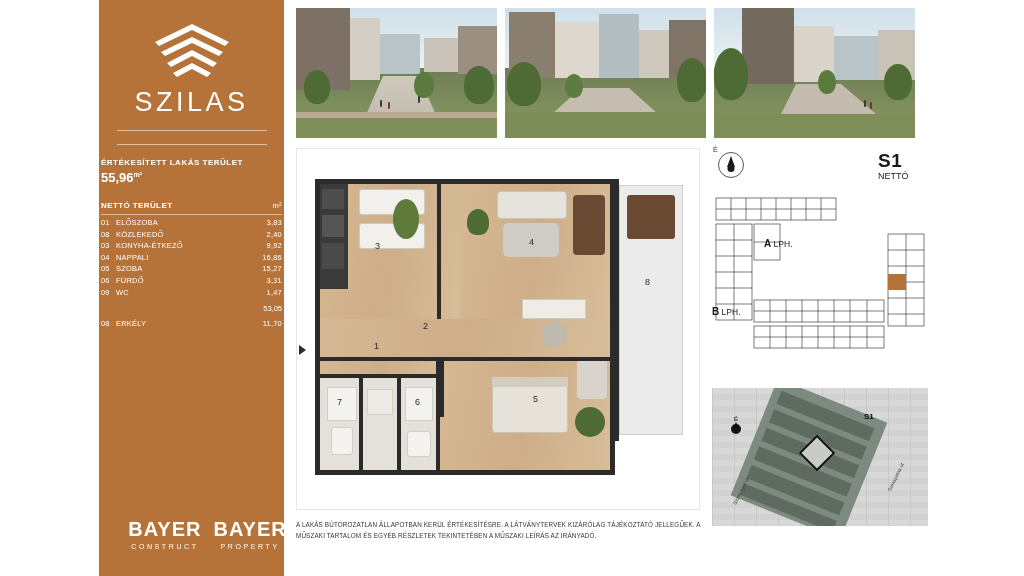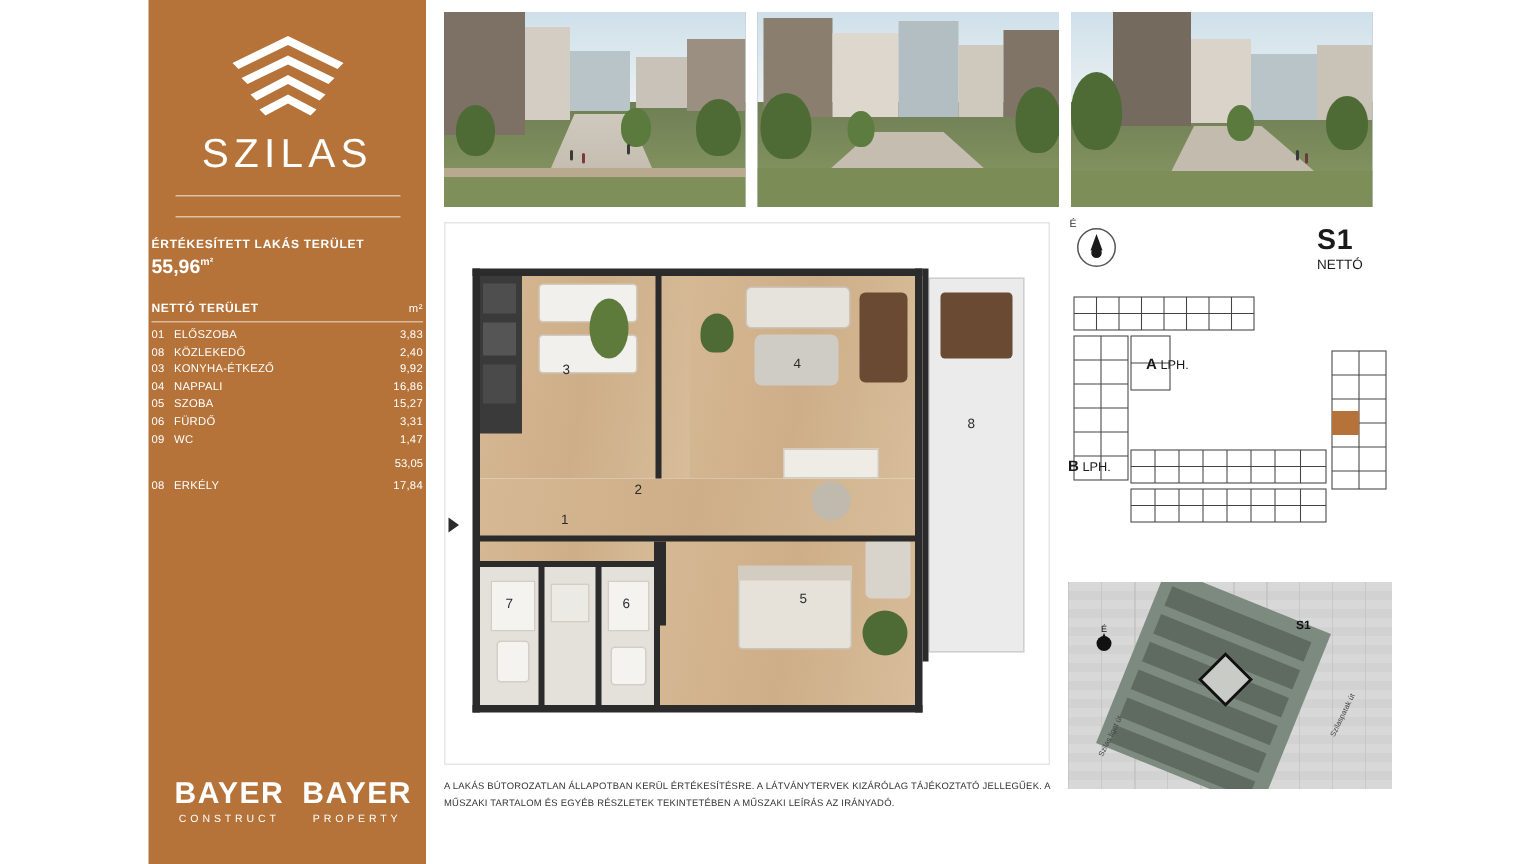--- a/index.html
+++ b/index.html
@@ -92,21 +92,21 @@
 
   .sum-row {
     display: flex; justify-content: flex-end;
     font-size: 7.5px; margin-top: 7px; padding-right: 0;
   }
   .sum-row .ar { width: 30px; text-align: right; }
 
   .balcony-row { margin-top: 4px; }
 
   .bayer {
-    position: absolute; bottom: 26px; left: 4px; width: 100%;
+    position: absolute; bottom: 26px; left: 16px; width: 100%;
     text-align: center;
   }
   .bayer-line1 {
     font-size: 20px; font-weight: bold; letter-spacing: 1px;
   }
   .bayer-line2 {
     font-size: 7px; letter-spacing: 2.6px; margin-top: 2px;
   }
   .bayer-cols { display: flex; justify-content: center; gap: 12px; }
   .bayer-col { text-align: center; }
@@ -301,21 +301,21 @@
       </div>
     </div>
 
     <div class="sum-row">
       <span class="ar">53,05</span>
     </div>
 
     <div class="room-row balcony-row">
       <span class="num">08</span>
       <span class="nm">ERKÉLY</span>
-      <span class="ar">17,84</span>
+      <span class="ar">11,70</span>
     </div>
   </div>
 
   <div class="bayer">
     <div class="bayer-cols">
       <div class="bayer-col">
         <div class="bayer-line1">BAYER</div>
         <div class="bayer-line2">CONSTRUCT</div>
       </div>
       <div class="bayer-col">

